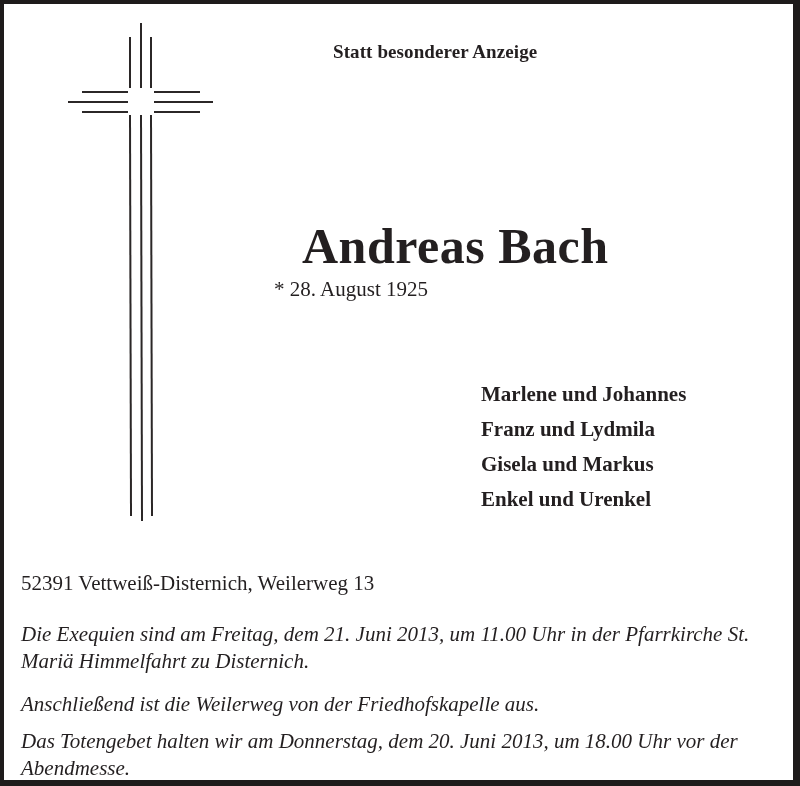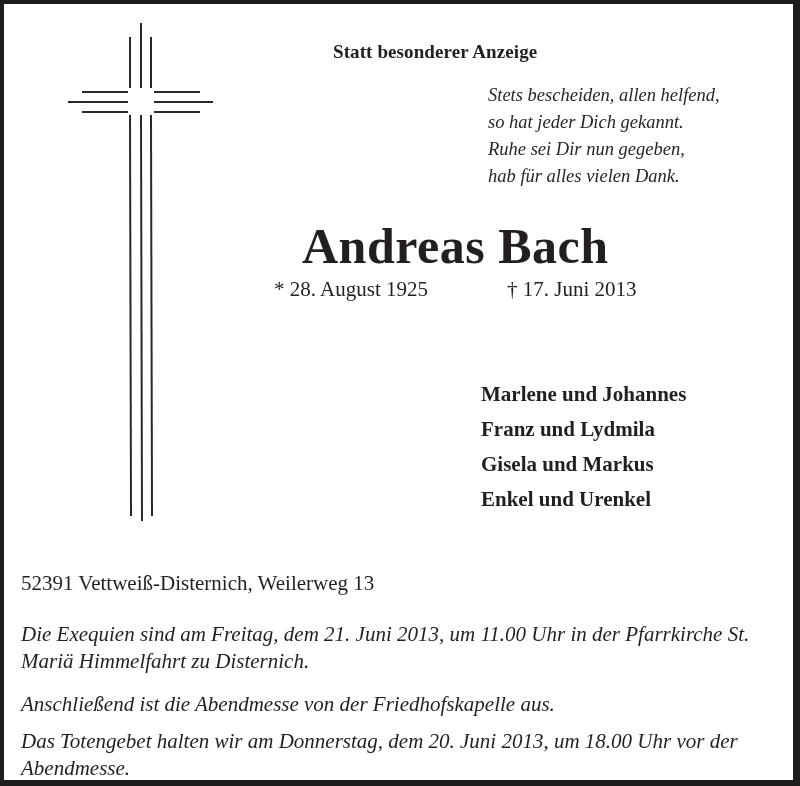--- a/index.html
+++ b/index.html
@@ -47,37 +47,30 @@
       <line x1="78" y1="108" x2="124" y2="108"></line>
 
       <line x1="150" y1="88" x2="196" y2="88"></line>
       <line x1="150" y1="98" x2="209" y2="98"></line>
       <line x1="150" y1="108" x2="196" y2="108"></line>
     </g>
   </svg>
 
   <div class="abs header">Statt besonderer Anzeige</div>
 
-  <div class="abs verse">
-    <div>Stets bescheiden, allen helfend,</div>
-    <div>so hat jeder Dich gekannt.</div>
-    <div>Ruhe sei Dir nun gegeben,</div>
-    <div>hab für alles vielen Dank.</div>
-  </div>
 
   <div class="abs name">Andreas Bach</div>
   <div class="abs birth">* 28. August 1925</div>
-  <div class="abs death">† 17. Juni 2013</div>
 
 
   <div class="abs mourners">
     <div>Marlene und Johannes</div>
     <div>Franz und Lydmila</div>
     <div>Gisela und Markus</div>
     <div>Enkel und Urenkel</div>
   </div>
 
   <div class="abs address">52391 Vettweiß-Disternich, Weilerweg 13</div>
 
   <div class="abs para p1">Die Exequien sind am Freitag, dem 21. Juni 2013, um 11.00 Uhr in der Pfarrkirche St. Mariä Himmelfahrt zu Disternich.</div>
-  <div class="abs para p2">Anschließend ist die Abendmesse von der Friedhofskapelle aus.</div>
+  <div class="abs para p2">Anschließend ist die Weilerweg von der Friedhofskapelle aus.</div>
   <div class="abs para p3">Das Totengebet halten wir am Donnerstag, dem 20. Juni 2013, um 18.00 Uhr vor der Abendmesse.</div>
 </div>
 
 </body></html>

